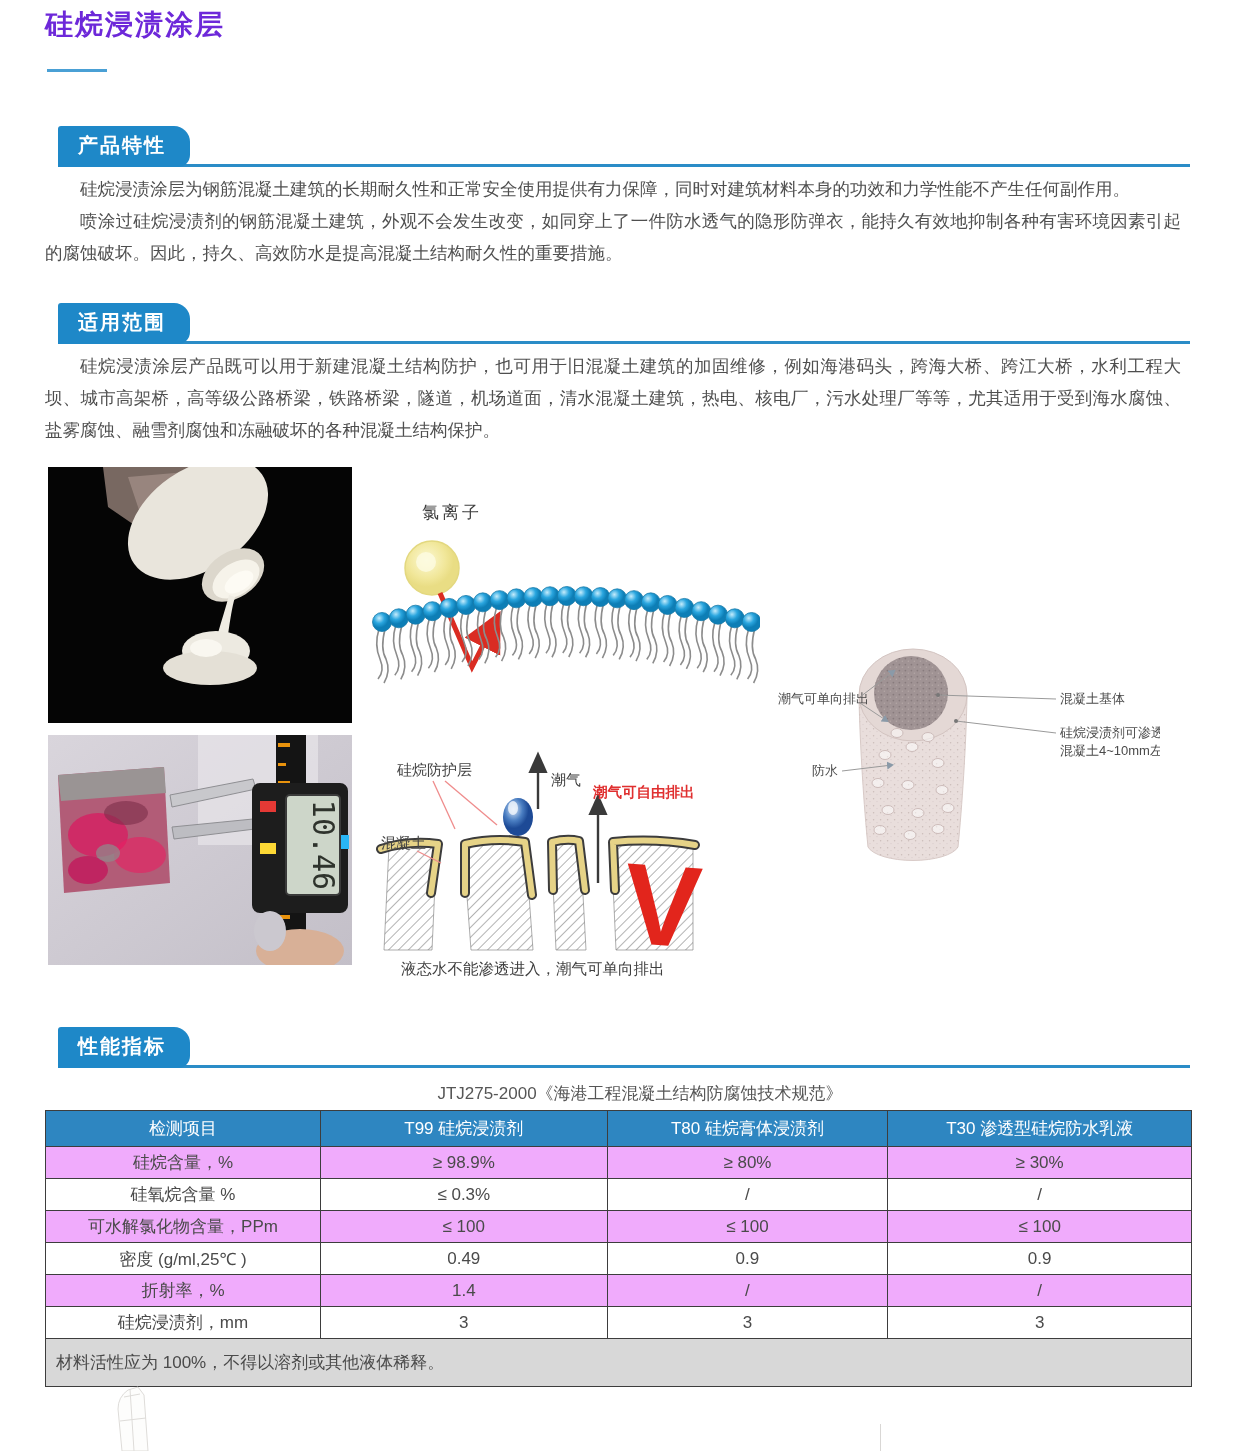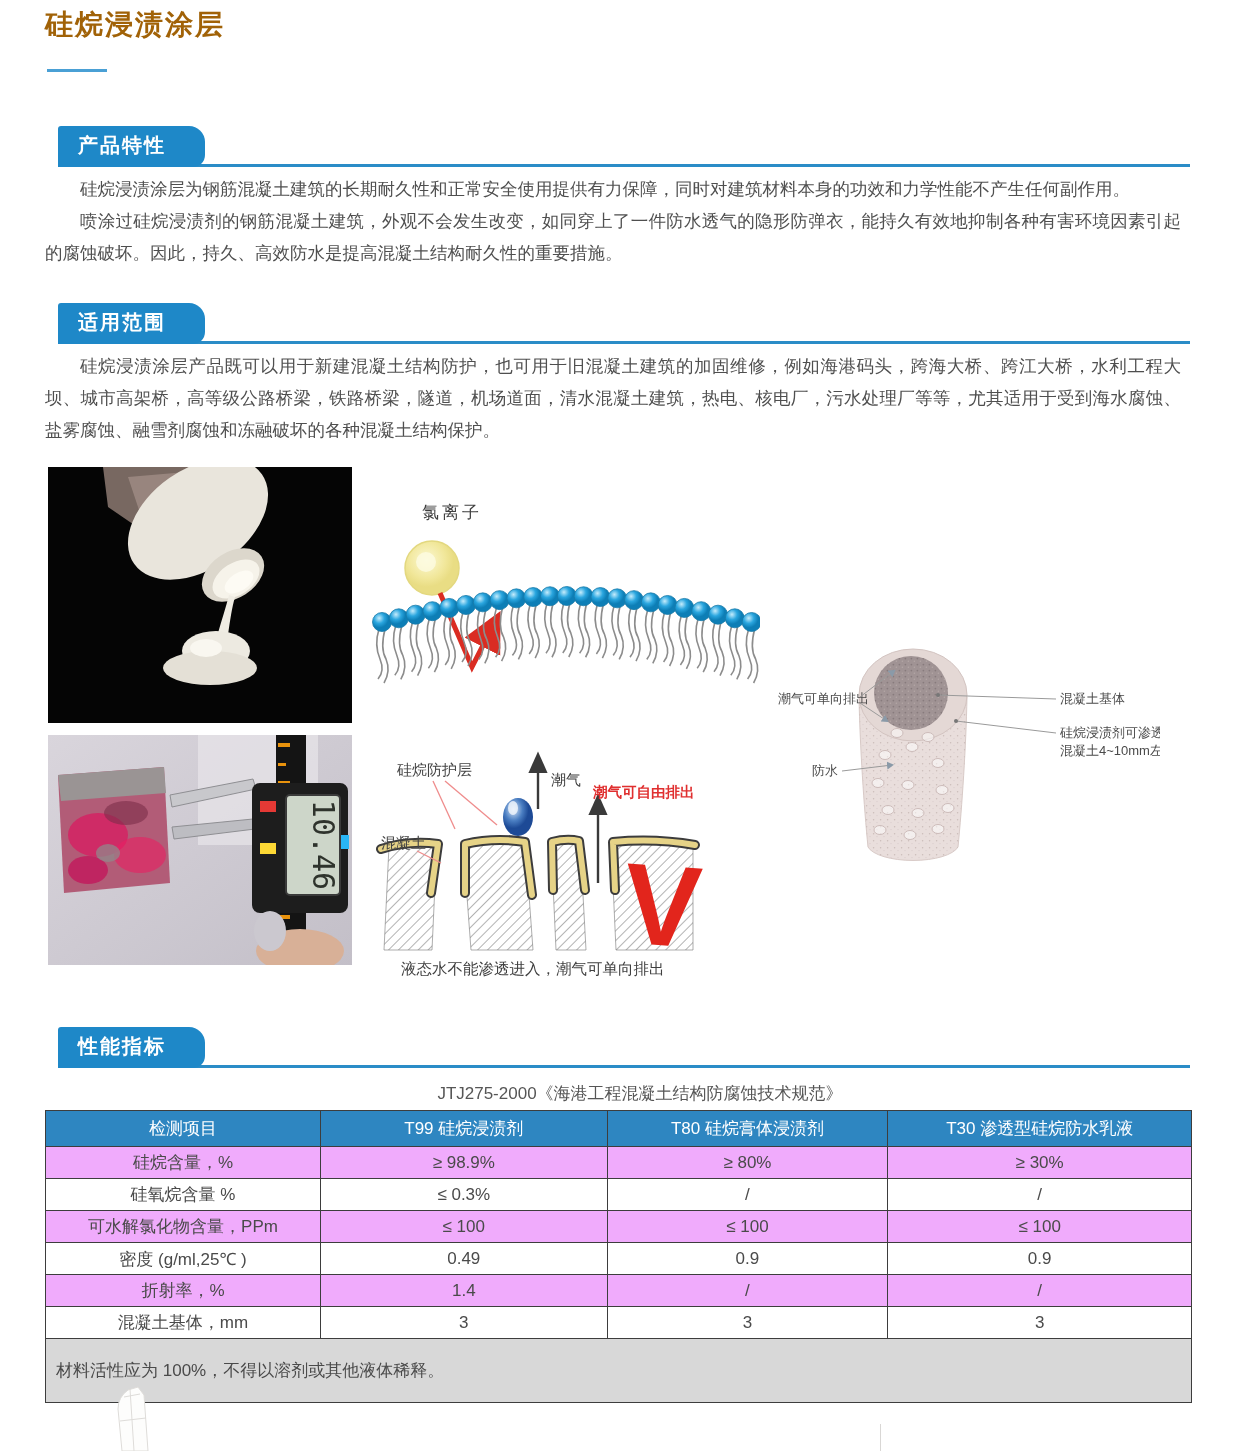--- a/index.html
+++ b/index.html
@@ -1,25 +1,25 @@
 <!DOCTYPE html>
 <html><head>
 <meta charset="utf-8">
 <style>
   html,body { margin:0; padding:0; background:#ffffff; }
   .page { position:relative; width:1235px; height:1451px; background:#fff; overflow:hidden;
           font-family:"Liberation Sans", sans-serif; color:#4a4a4a; }
 
   .doc-title { position:absolute; left:45px; top:6px; margin:0; font-size:28px; font-weight:bold;
-               color:#a16207; letter-spacing:2px; }
+               color:#6d28d9; letter-spacing:2px; }
   .title-dash { position:absolute; left:47px; top:69px; width:60px; height:3px; background:#4aa0d5; }
 
   .badge-row { position:absolute; left:58px; right:45px; height:37px; border-bottom:3px solid #2a8cc7; }
   .badge { position:absolute; left:0; bottom:-3px; background:#1e88c8; color:#fff; font-size:20px;
-           font-weight:bold; letter-spacing:2px; padding:6px 39px 8px 20px;
+           font-weight:bold; letter-spacing:2px; padding:6px 24px 8px 20px;
            border-radius:3px 16px 12px 0; }
   .row-features { top:127px; }
   .row-scope    { top:304px; }
   .row-perf     { top:1028px; }
 
   .para-block { position:absolute; left:45px; right:54px; }
   .pb-features { top:173px; }
   .pb-scope    { top:350px; }
   .para { margin:0; font-size:17.5px; line-height:32px; text-align:justify; text-indent:2em; color:#4f4f4f; }
 
@@ -40,21 +40,21 @@
   .table-caption { position:absolute; left:0; right:0; top:1082px; text-align:center;
                    font-size:17px; color:#565656;padding-left:45px; }
 
   table.spec { position:absolute; left:45px; top:1110px; width:1147px; border-collapse:collapse;
                table-layout:fixed; }
   table.spec th, table.spec td { border:1px solid #3d3d3d; font-weight:normal; }
   table.spec th { background:#2e86c1; color:#ffffff; font-size:17px; height:31px; padding:2px 4px; }
   table.spec td { font-size:17px; color:#4a4a4a; text-align:center; height:31px; padding:0 6px; }
   tr.grey td  { background:#f0abfc; }
   tr.white td { background:#ffffff; }
-  td.footnote { text-align:left !important; padding:16px 10px !important; background:#d8d8d8; }
+  td.footnote { text-align:left !important; padding:8px 10px !important; background:#d8d8d8; }
 
   .wm-building { position:absolute; left:108px; top:1385px; width:62px; height:66px; }
   .wm-line { position:absolute; left:880px; top:1424px; width:1px; height:27px; background:#d9d7d5; }
 </style>
 </head>
 <body>
 
 <div class="page">
 
   <h1 class="doc-title">硅烷浸渍涂层</h1>
@@ -382,21 +382,21 @@
         <td>0.9</td>
         <td>0.9</td>
       </tr>
       <tr class="grey">
         <td>折射率，%</td>
         <td>1.4</td>
         <td>/</td>
         <td>/</td>
       </tr>
       <tr class="white">
-        <td>混凝土基体，mm</td>
+        <td>硅烷浸渍剂，mm</td>
         <td>3</td>
         <td>3</td>
         <td>3</td>
       </tr>
       <tr>
         <td class="footnote" colspan="4">材料活性应为 100%，不得以溶剂或其他液体稀释。</td>
       </tr>
     </tbody>
   </table>
 

